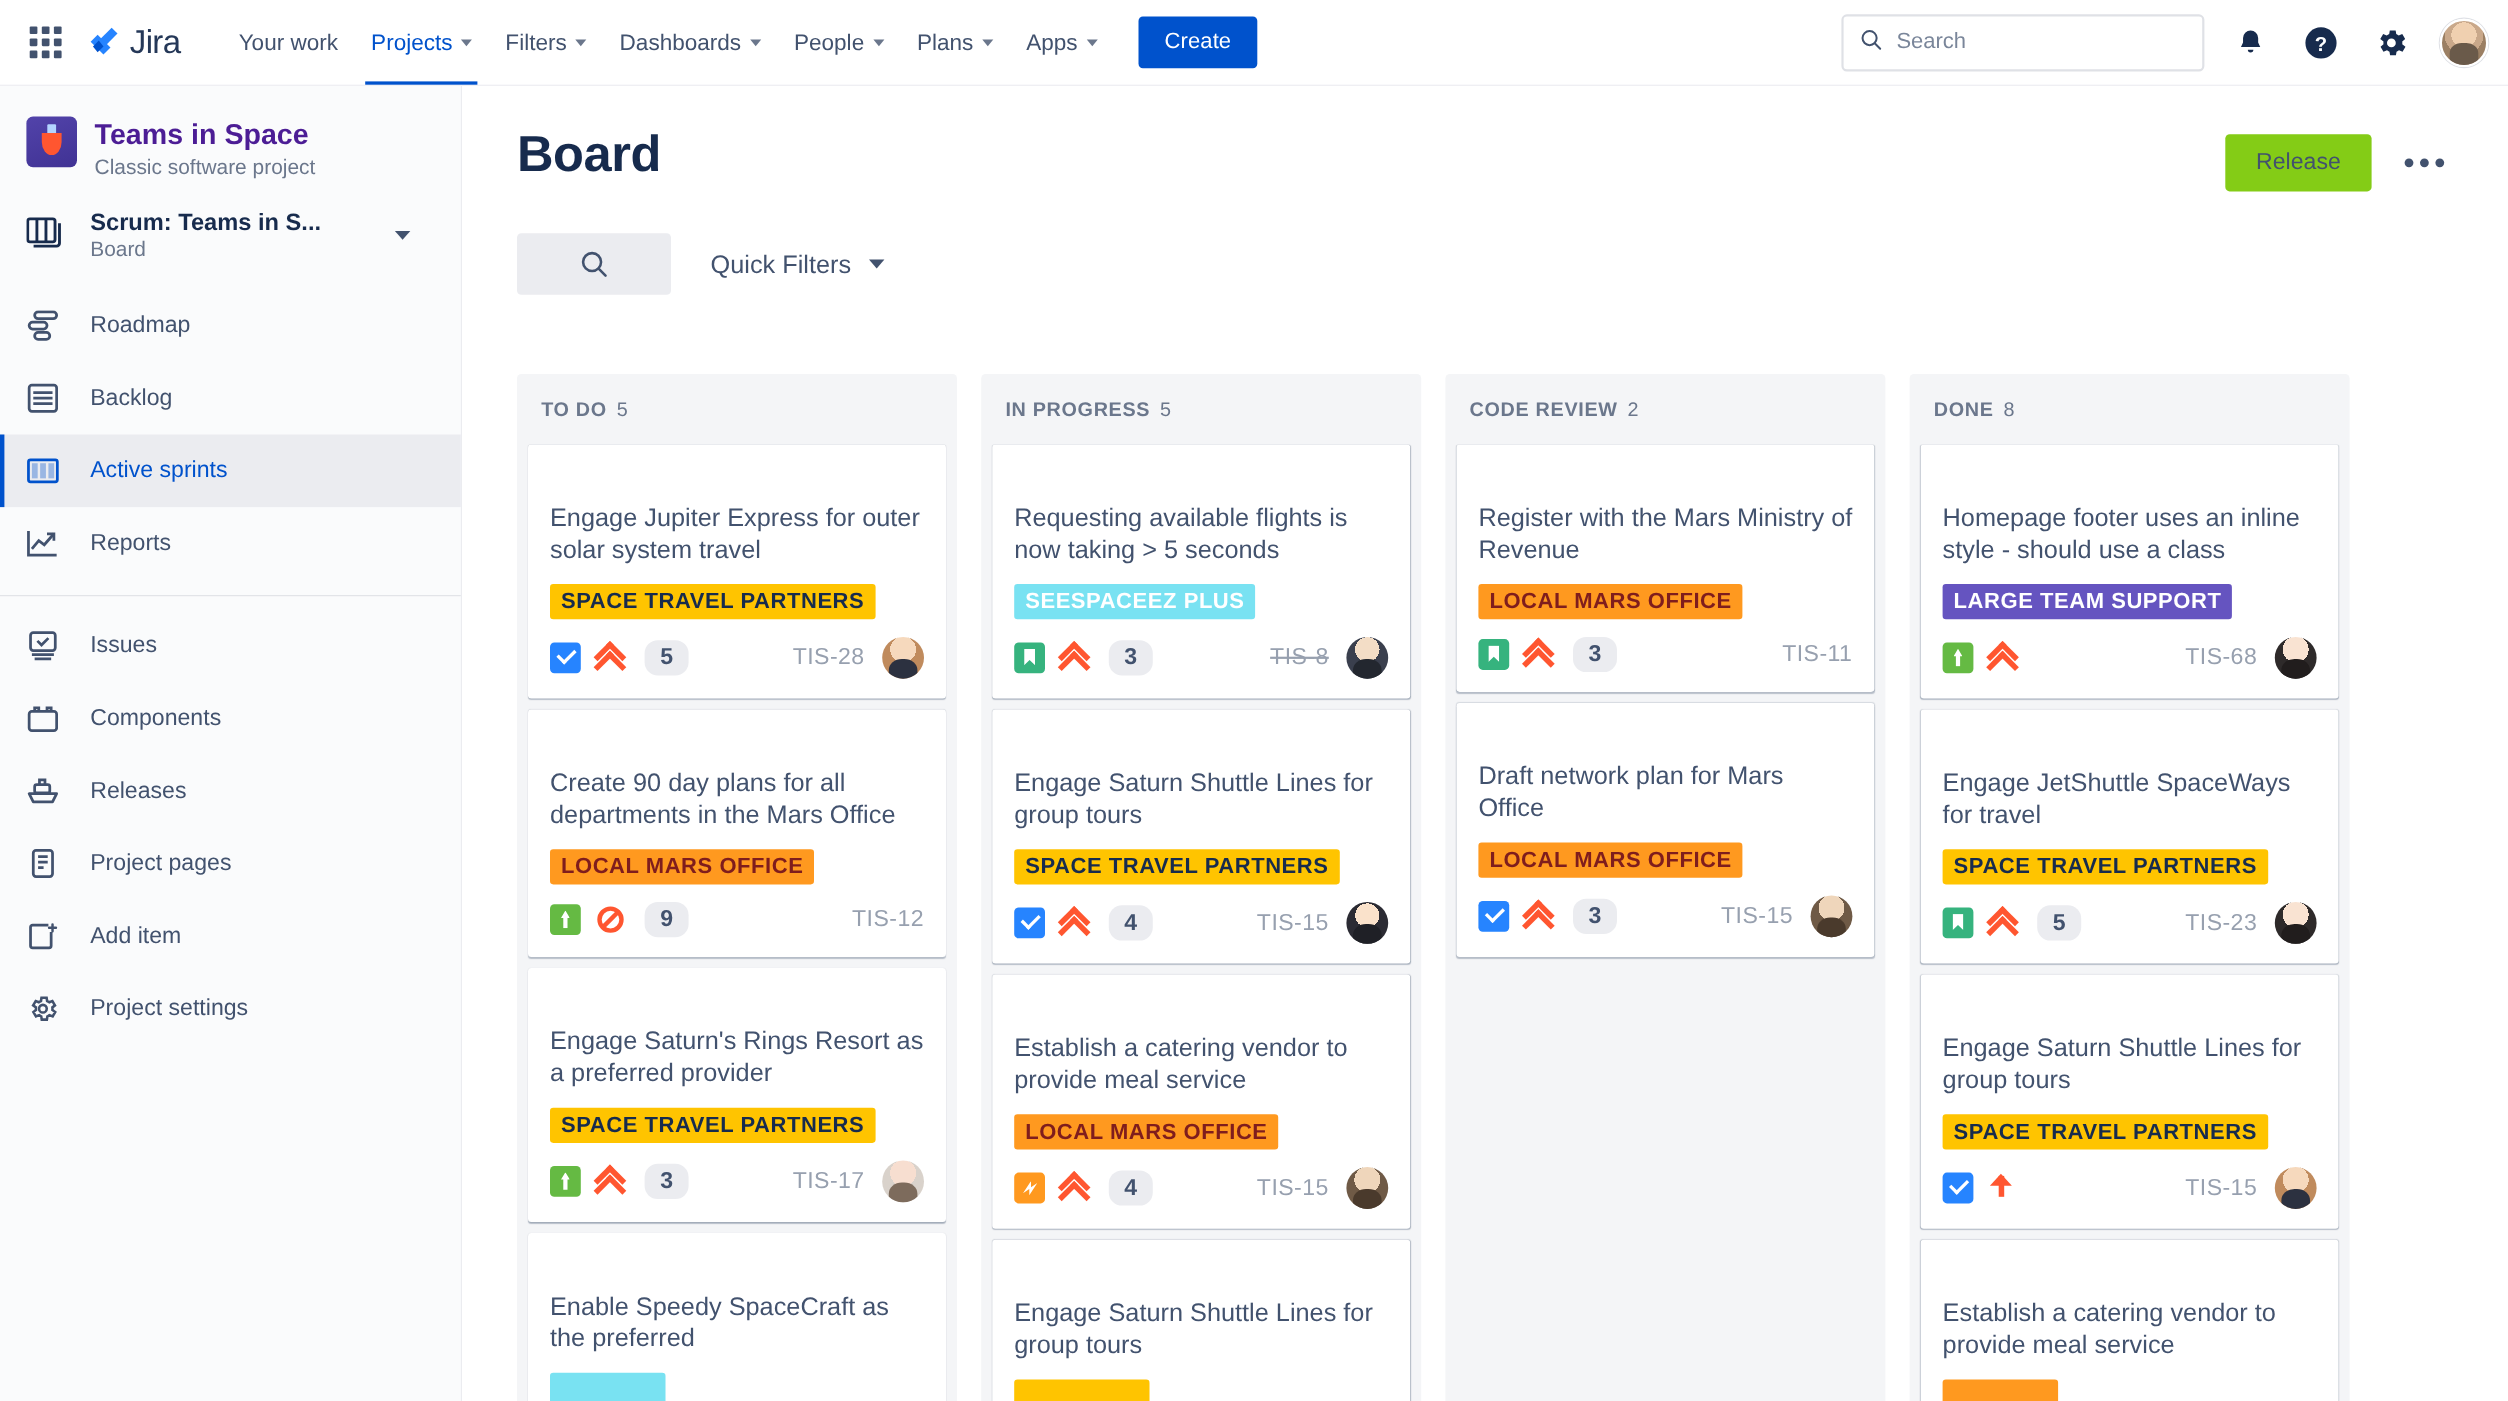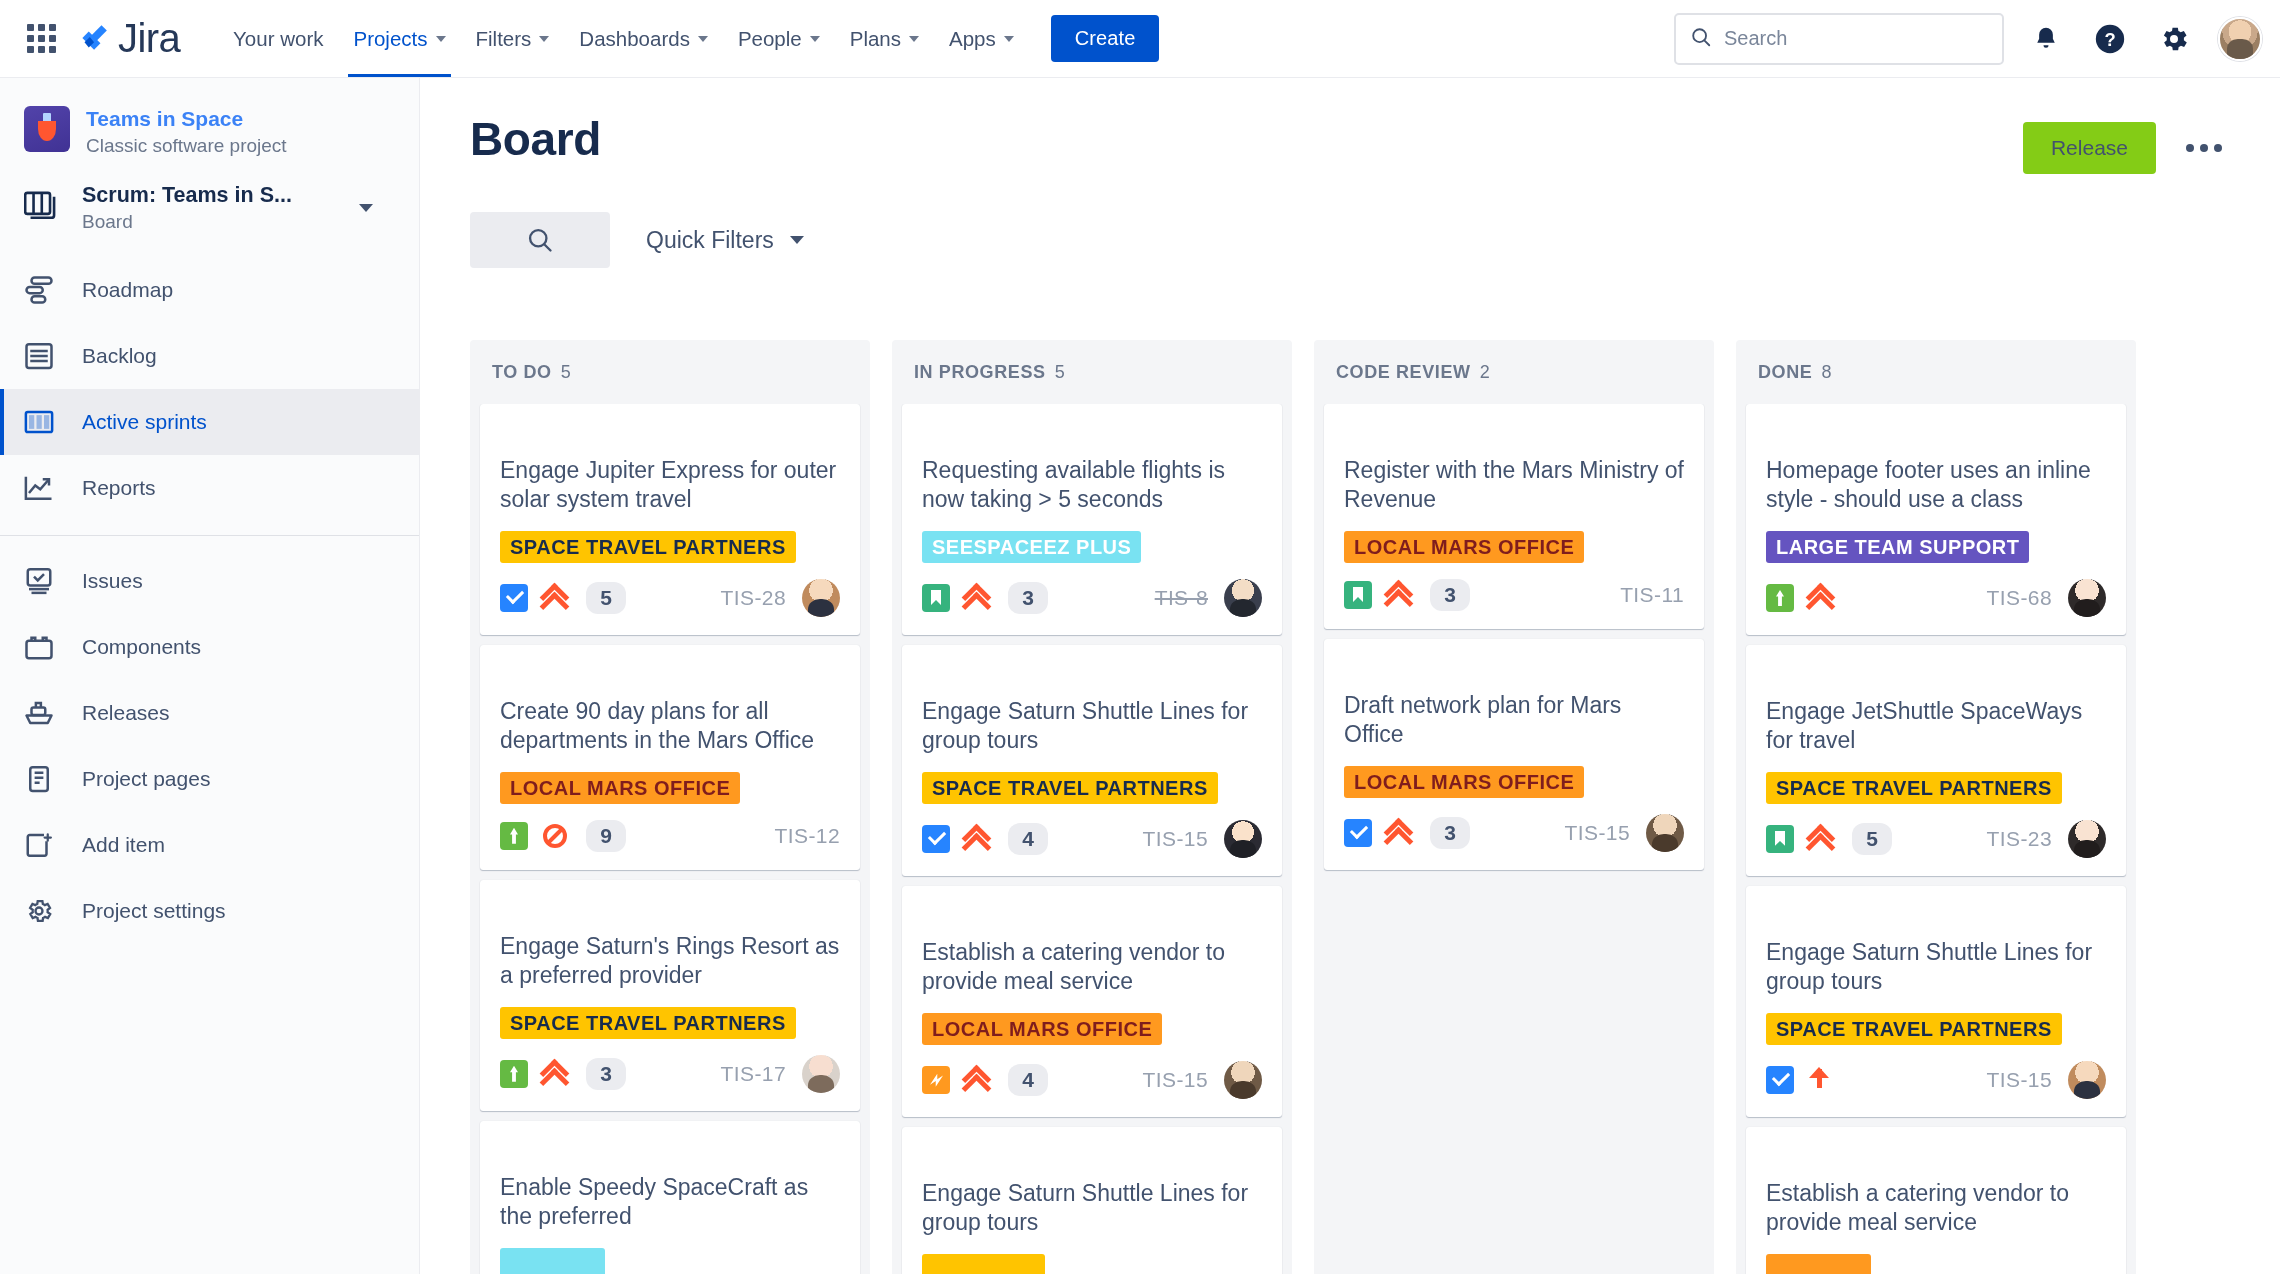--- a/index.html
+++ b/index.html
@@ -22,21 +22,21 @@
   .appswitcher {
     width: 46px; height: 46px; margin-left: 18px;
     display: flex; align-items: center; justify-content: center;
     cursor: pointer; border-radius: 4px;
   }
   .grid9 { display: grid; grid-template-columns: repeat(3, 7px); grid-template-rows: repeat(3, 7px); gap: 4px; }
   .grid9 i { display: block; width: 7px; height: 7px; background: #42526e; border-radius: 1px; }
 
   .brand { display: flex; align-items: center; margin-left: 12px; cursor: pointer; }
   .brand-logo { width: 34px; height: 34px; position: relative; }
-  .brand-text { font-size: 40px; color: #253858; margin-left: 8px; letter-spacing: -0.6px; font-weight: 400; }
+  .brand-text { font-size: 30px; color: #253858; margin-left: 8px; letter-spacing: -0.6px; font-weight: 400; }
 
   .navitems { display: flex; align-items: center; margin-left: 38px; height: 100%; }
   .navitem {
     display: flex; align-items: center; height: 100%;
     padding: 0 15px; font-size: 20.5px; color: #42526e; cursor: pointer;
     position: relative; white-space: nowrap;
   }
   .navitem.active { color: #0052cc; }
   .navitem.active::after {
     content: ""; position: absolute; left: 10px; right: 10px; bottom: 0;
@@ -75,21 +75,21 @@
   .proj-head { display: flex; align-items: flex-start; padding: 28px 0 0 24px; cursor: pointer; }
   .proj-avatar {
     width: 46px; height: 46px; border-radius: 6px; flex: 0 0 auto;
     background: linear-gradient(160deg,#5243aa 0%,#403294 100%);
     position: relative; overflow: hidden;
   }
   .proj-avatar .flask { position:absolute; left:50%; top:16%; transform:translateX(-50%); width:18px; height:28px; }
   .proj-avatar .flask::before { content:""; position:absolute; left:5px; top:0; width:8px; height:9px; background:#b3d4ff; border-radius:1px;}
   .proj-avatar .flask::after { content:""; position:absolute; left:0; top:8px; width:18px; height:20px; background:#ff5630; border-radius:0 0 50% 50% / 0 0 60% 60%; }
   .proj-meta { margin-left: 16px; }
-  .proj-name { font-size: 21px; font-weight: 700; color: #3b82f6; line-height: 1.25; }
+  .proj-name { font-size: 26px; font-weight: 700; color: #4c1d95; line-height: 1.25; }
   .proj-sub { font-size: 19px; color: #6b778c; margin-top: 3px; }
 
   .board-switch { display: flex; align-items: center; padding: 26px 18px 22px 24px; cursor: pointer; }
   .bs-icon { flex: 0 0 auto; width: 40px; }
   .bs-meta { margin-left: 18px; flex: 1 1 auto; }
   .bs-name { font-size: 21.5px; font-weight: 700; color: #172b4d; line-height: 1.2; }
   .bs-sub { font-size: 19px; color: #6b778c; margin-top: 2px; }
   .bs-caret { width: 0;height:0; border-left:7px solid transparent;border-right:7px solid transparent;border-top:8px solid #42526e; margin-right: 28px;}
 
   .nav-list { padding-top: 2px; }

